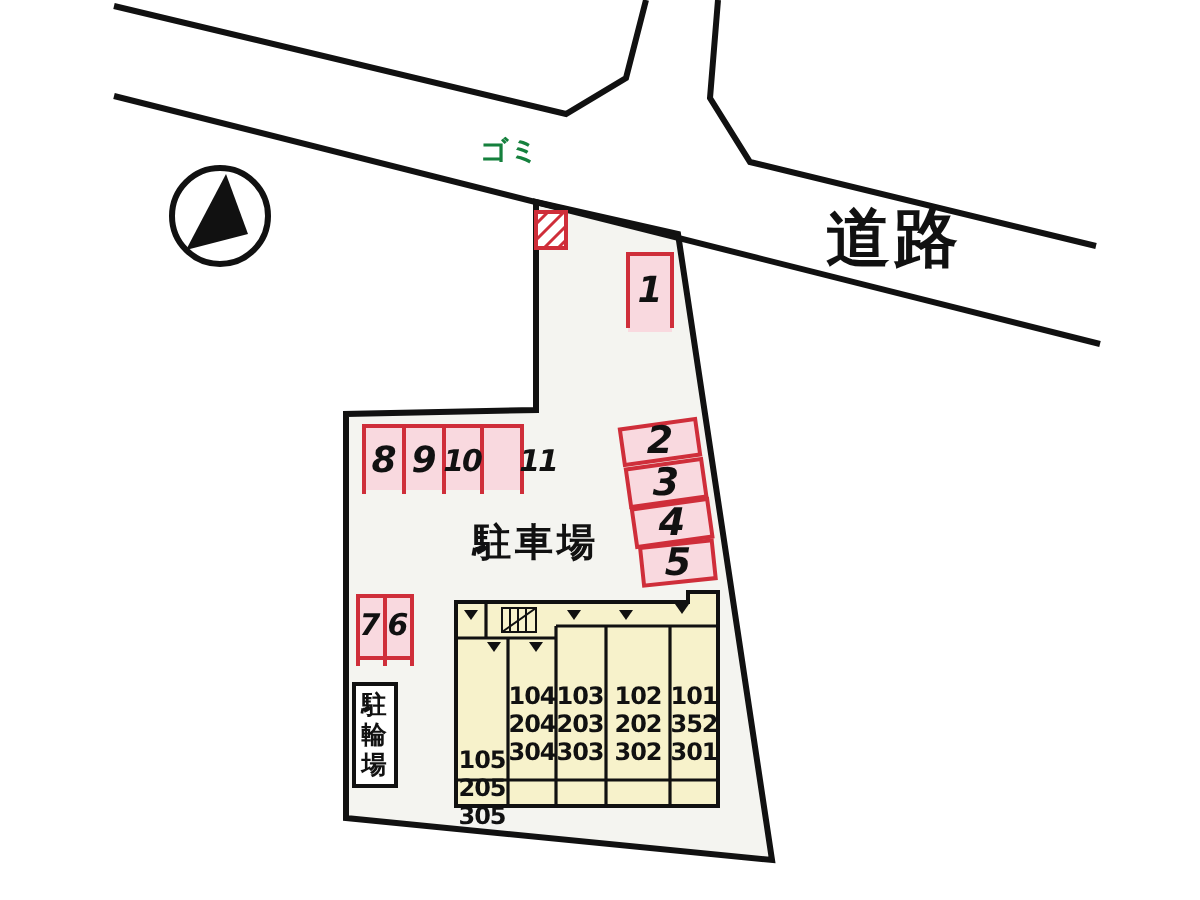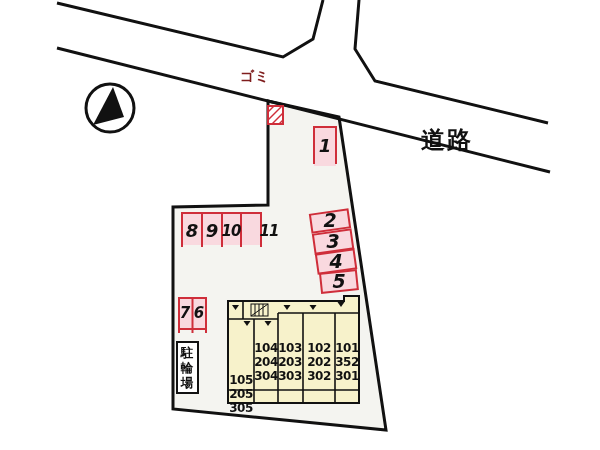--- a/index.html
+++ b/index.html
@@ -4,22 +4,22 @@
 <style>
   html,body{margin:0;padding:0;background:#fff;}
   .canvas{
     position:relative;width:600px;height:450px;overflow:hidden;background:#fff;
     font-family:"DejaVu Sans","Liberation Sans",sans-serif;
   }
   .canvas svg{position:absolute;left:0;top:0;}
   .lbl{position:absolute;color:#111;white-space:pre-line;line-height:1.12;}
   .ctr{transform:translate(-50%,-50%);text-align:center;}
   .num{font-weight:bold;font-style:italic;color:#111;}
-  .red{color:#7f1d1d;font-weight:bold;}
-  .road-label{font-size:24px;font-weight:bold;letter-spacing:2px;margin-top:20px;}
+  .red{color:#15803d;font-weight:bold;}
+  .road-label{font-size:32px;font-weight:bold;letter-spacing:2px;}
   .parking-label{font-size:19px;font-weight:bold;letter-spacing:2px;}
   .bike-label{font-size:12.5px;font-weight:bold;line-height:1.2;}
   .unit{font-size:12px;font-weight:bold;letter-spacing:-0.5px;line-height:1.15;transform:translate(-50%,0);text-align:center;}
   .gomi{font-size:14px;letter-spacing:0.5px;}
 </style>
 </head>
 <body>
 
 <div class="canvas">
 
@@ -110,20 +110,21 @@
       </g>
     </g>
 
     <rect x="177" y="342" width="21" height="51" fill="#fff" stroke="#111" stroke-width="2"></rect>
   </svg>
 
   <div class="lbl ctr road-label" style="left:447px;top:120px;">道路</div>
 
   <div class="lbl red gomi" style="left:240px;top:69px;">ゴミ</div>
 
+  <div class="lbl ctr parking-label" style="left:268px;top:272px;">駐車場</div>
 
   <div class="lbl ctr bike-label" style="left:187px;top:367px;">駐
 輪
 場</div>
 
   <div class="lbl ctr num" style="left:325px;top:146px;font-size:18px;">1</div>
   <div class="lbl ctr num" style="left:330px;top:221px;font-size:19px;">2</div>
   <div class="lbl ctr num" style="left:333px;top:242px;font-size:19px;">3</div>
   <div class="lbl ctr num" style="left:336px;top:262px;font-size:19px;">4</div>
   <div class="lbl ctr num" style="left:339px;top:282px;font-size:19px;">5</div>

